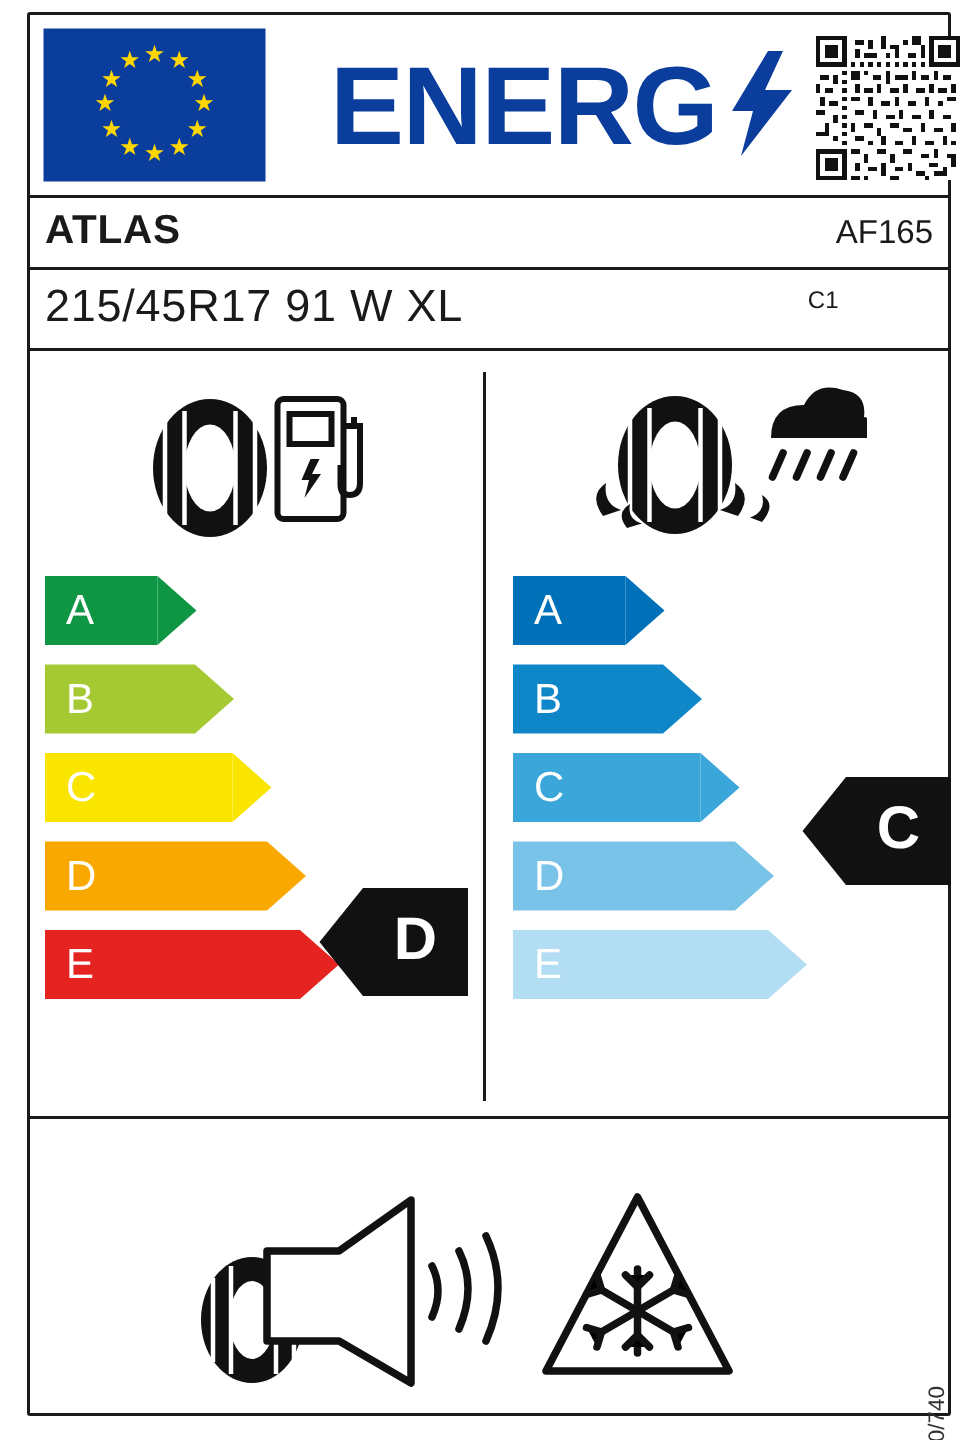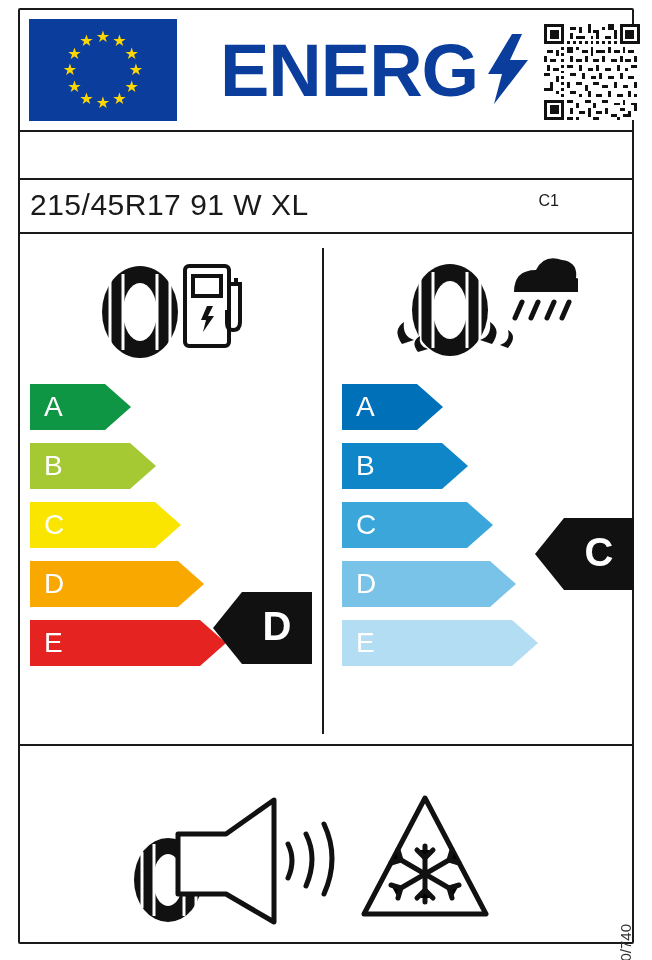--- a/index.html
+++ b/index.html
@@ -407,20 +407,24 @@
           <rect x="27" y="31" width="2" height="1"></rect>
         </g>
       </svg>
     </div>
   </div>
 
   <div class="rule" style="left:20px; top:130px; width:612px;"></div>
   <div class="rule" style="left:20px; top:178px; width:612px;"></div>
   <div class="rule" style="left:20px; top:232px; width:612px;"></div>
 
+  <div class="brand-row">
+    <div class="brand-name">ATLAS</div>
+    <div class="brand-code">AF165</div>
+  </div>
 
   <div class="size-row">
     <div class="tyre-size">215/45R17 91 W XL</div>
     <div class="tyre-class">C1</div>
   </div>
 
   <div class="v-divider"></div>
 
   <div class="section" style="left:20px; top:240px; width:302px; height:496px;">
     <div class="icon-box" style="left:70px; top:10px;">

